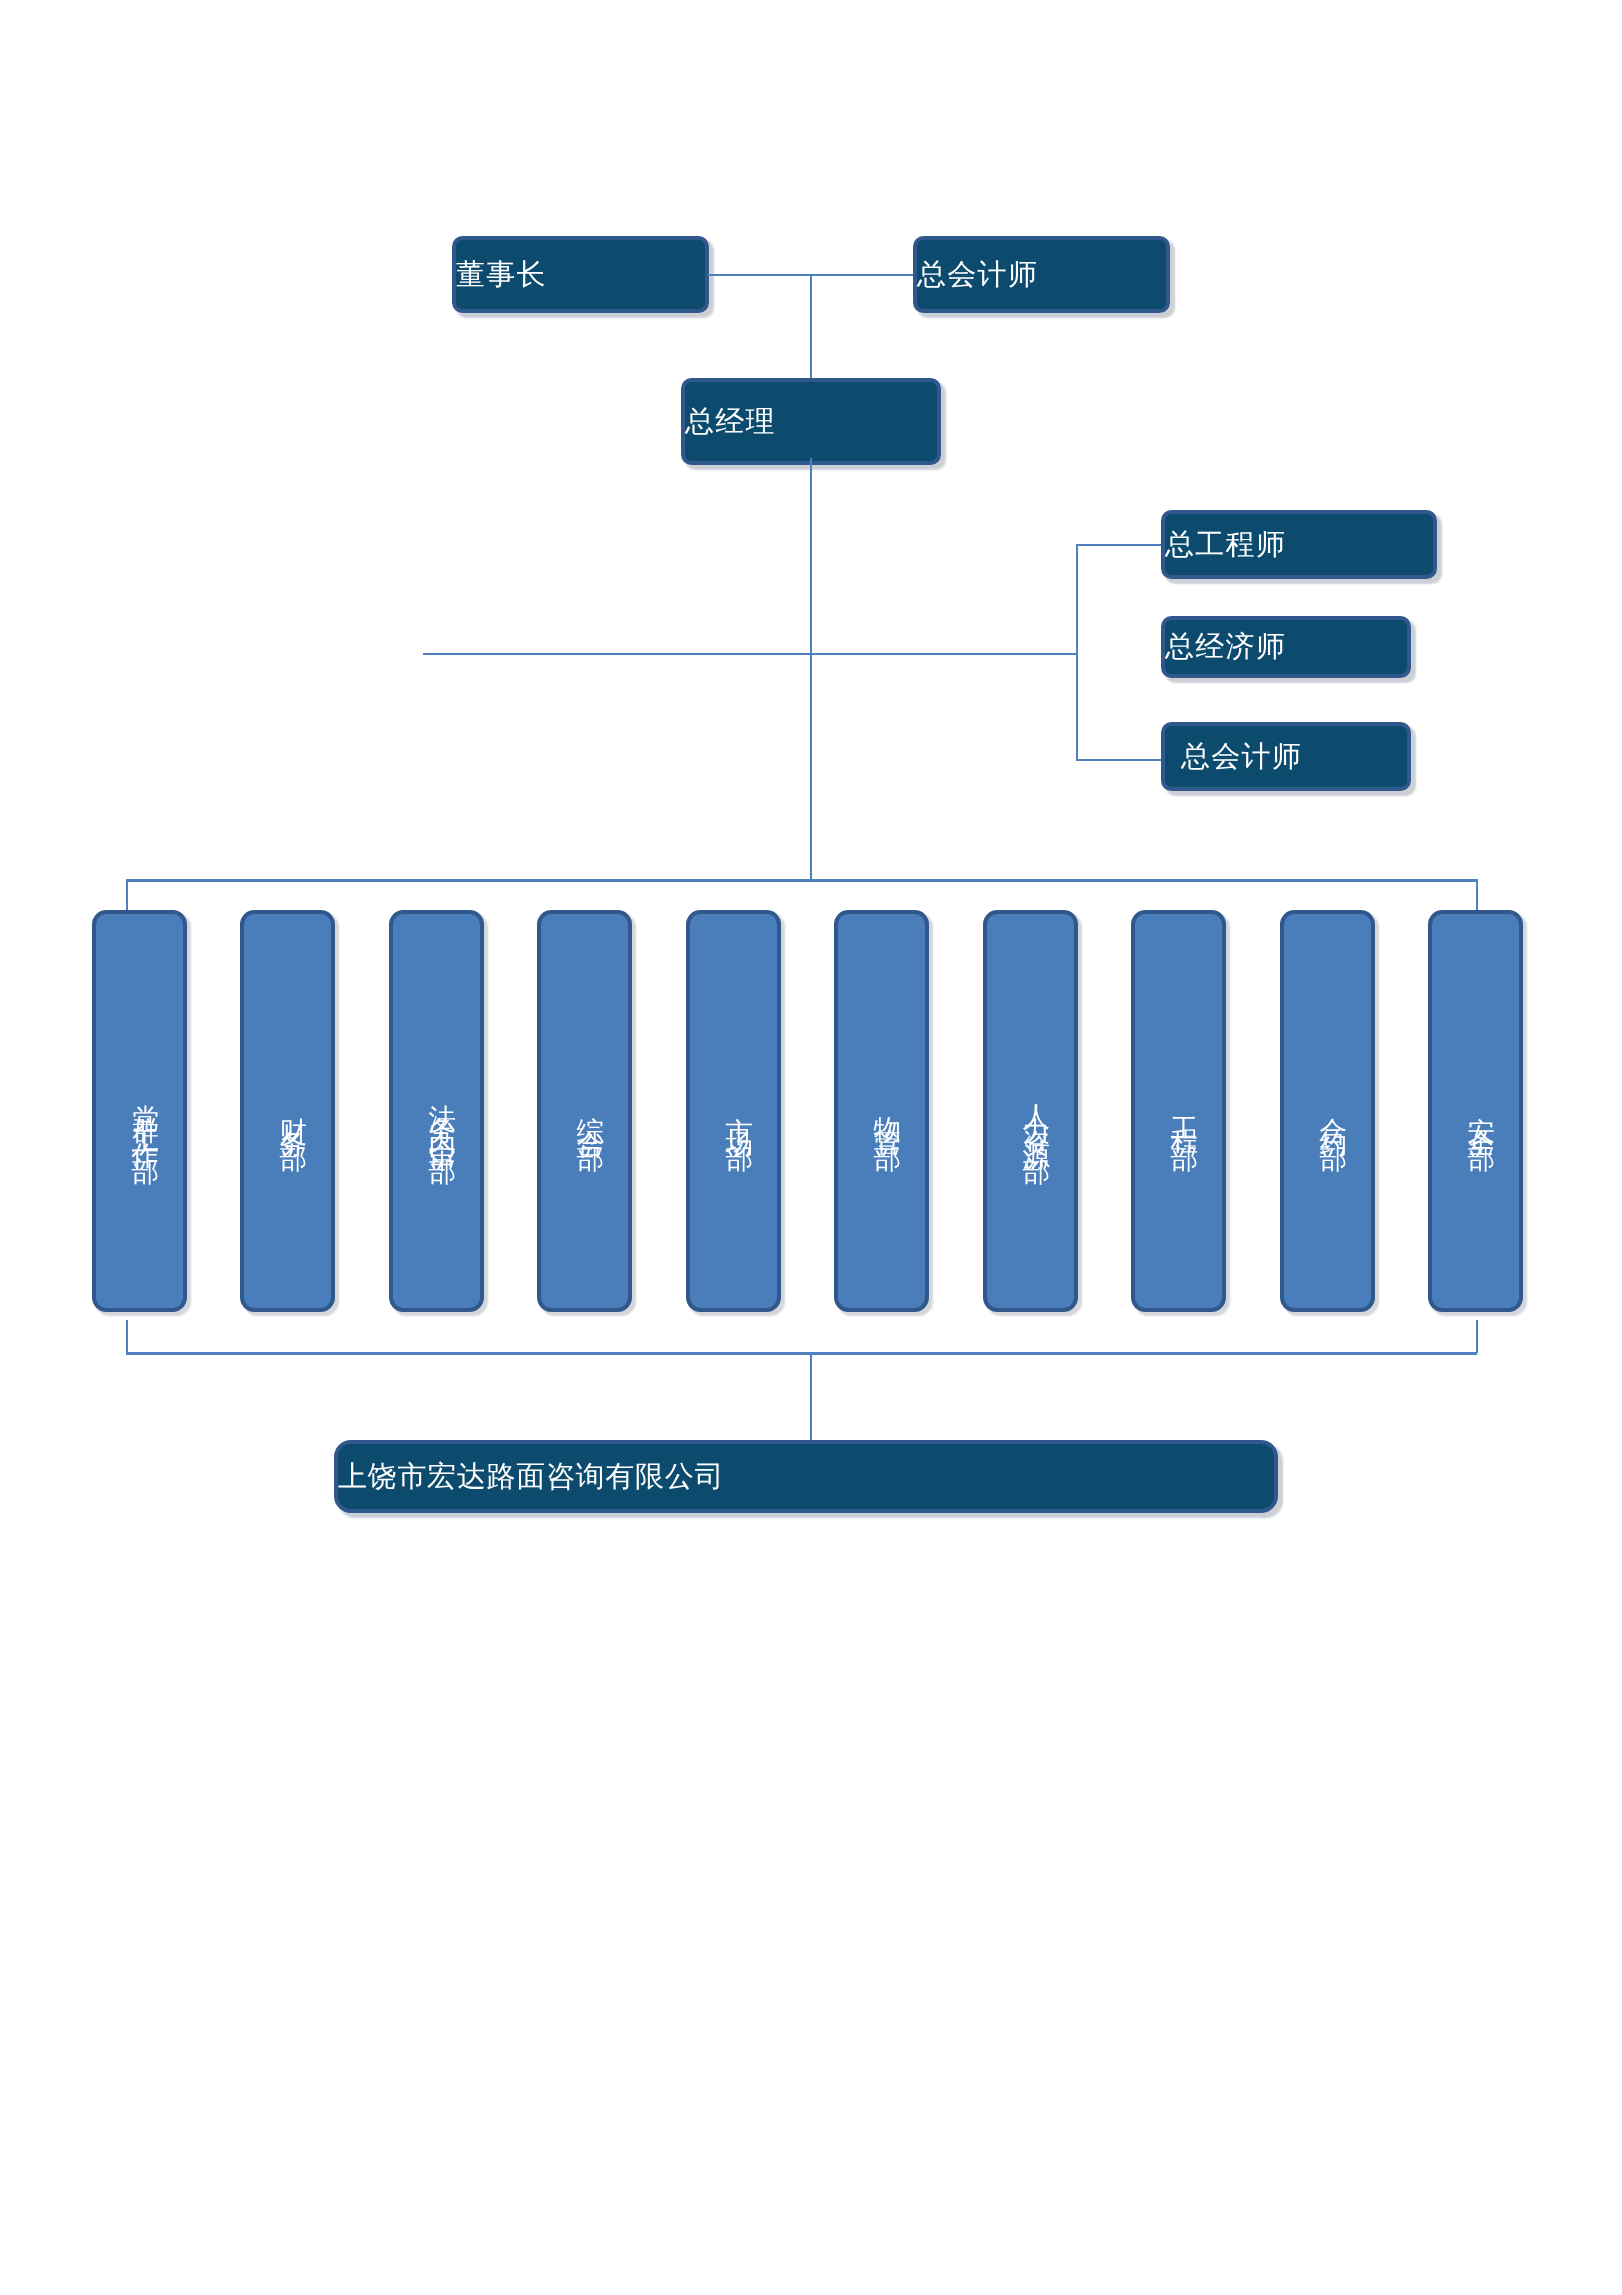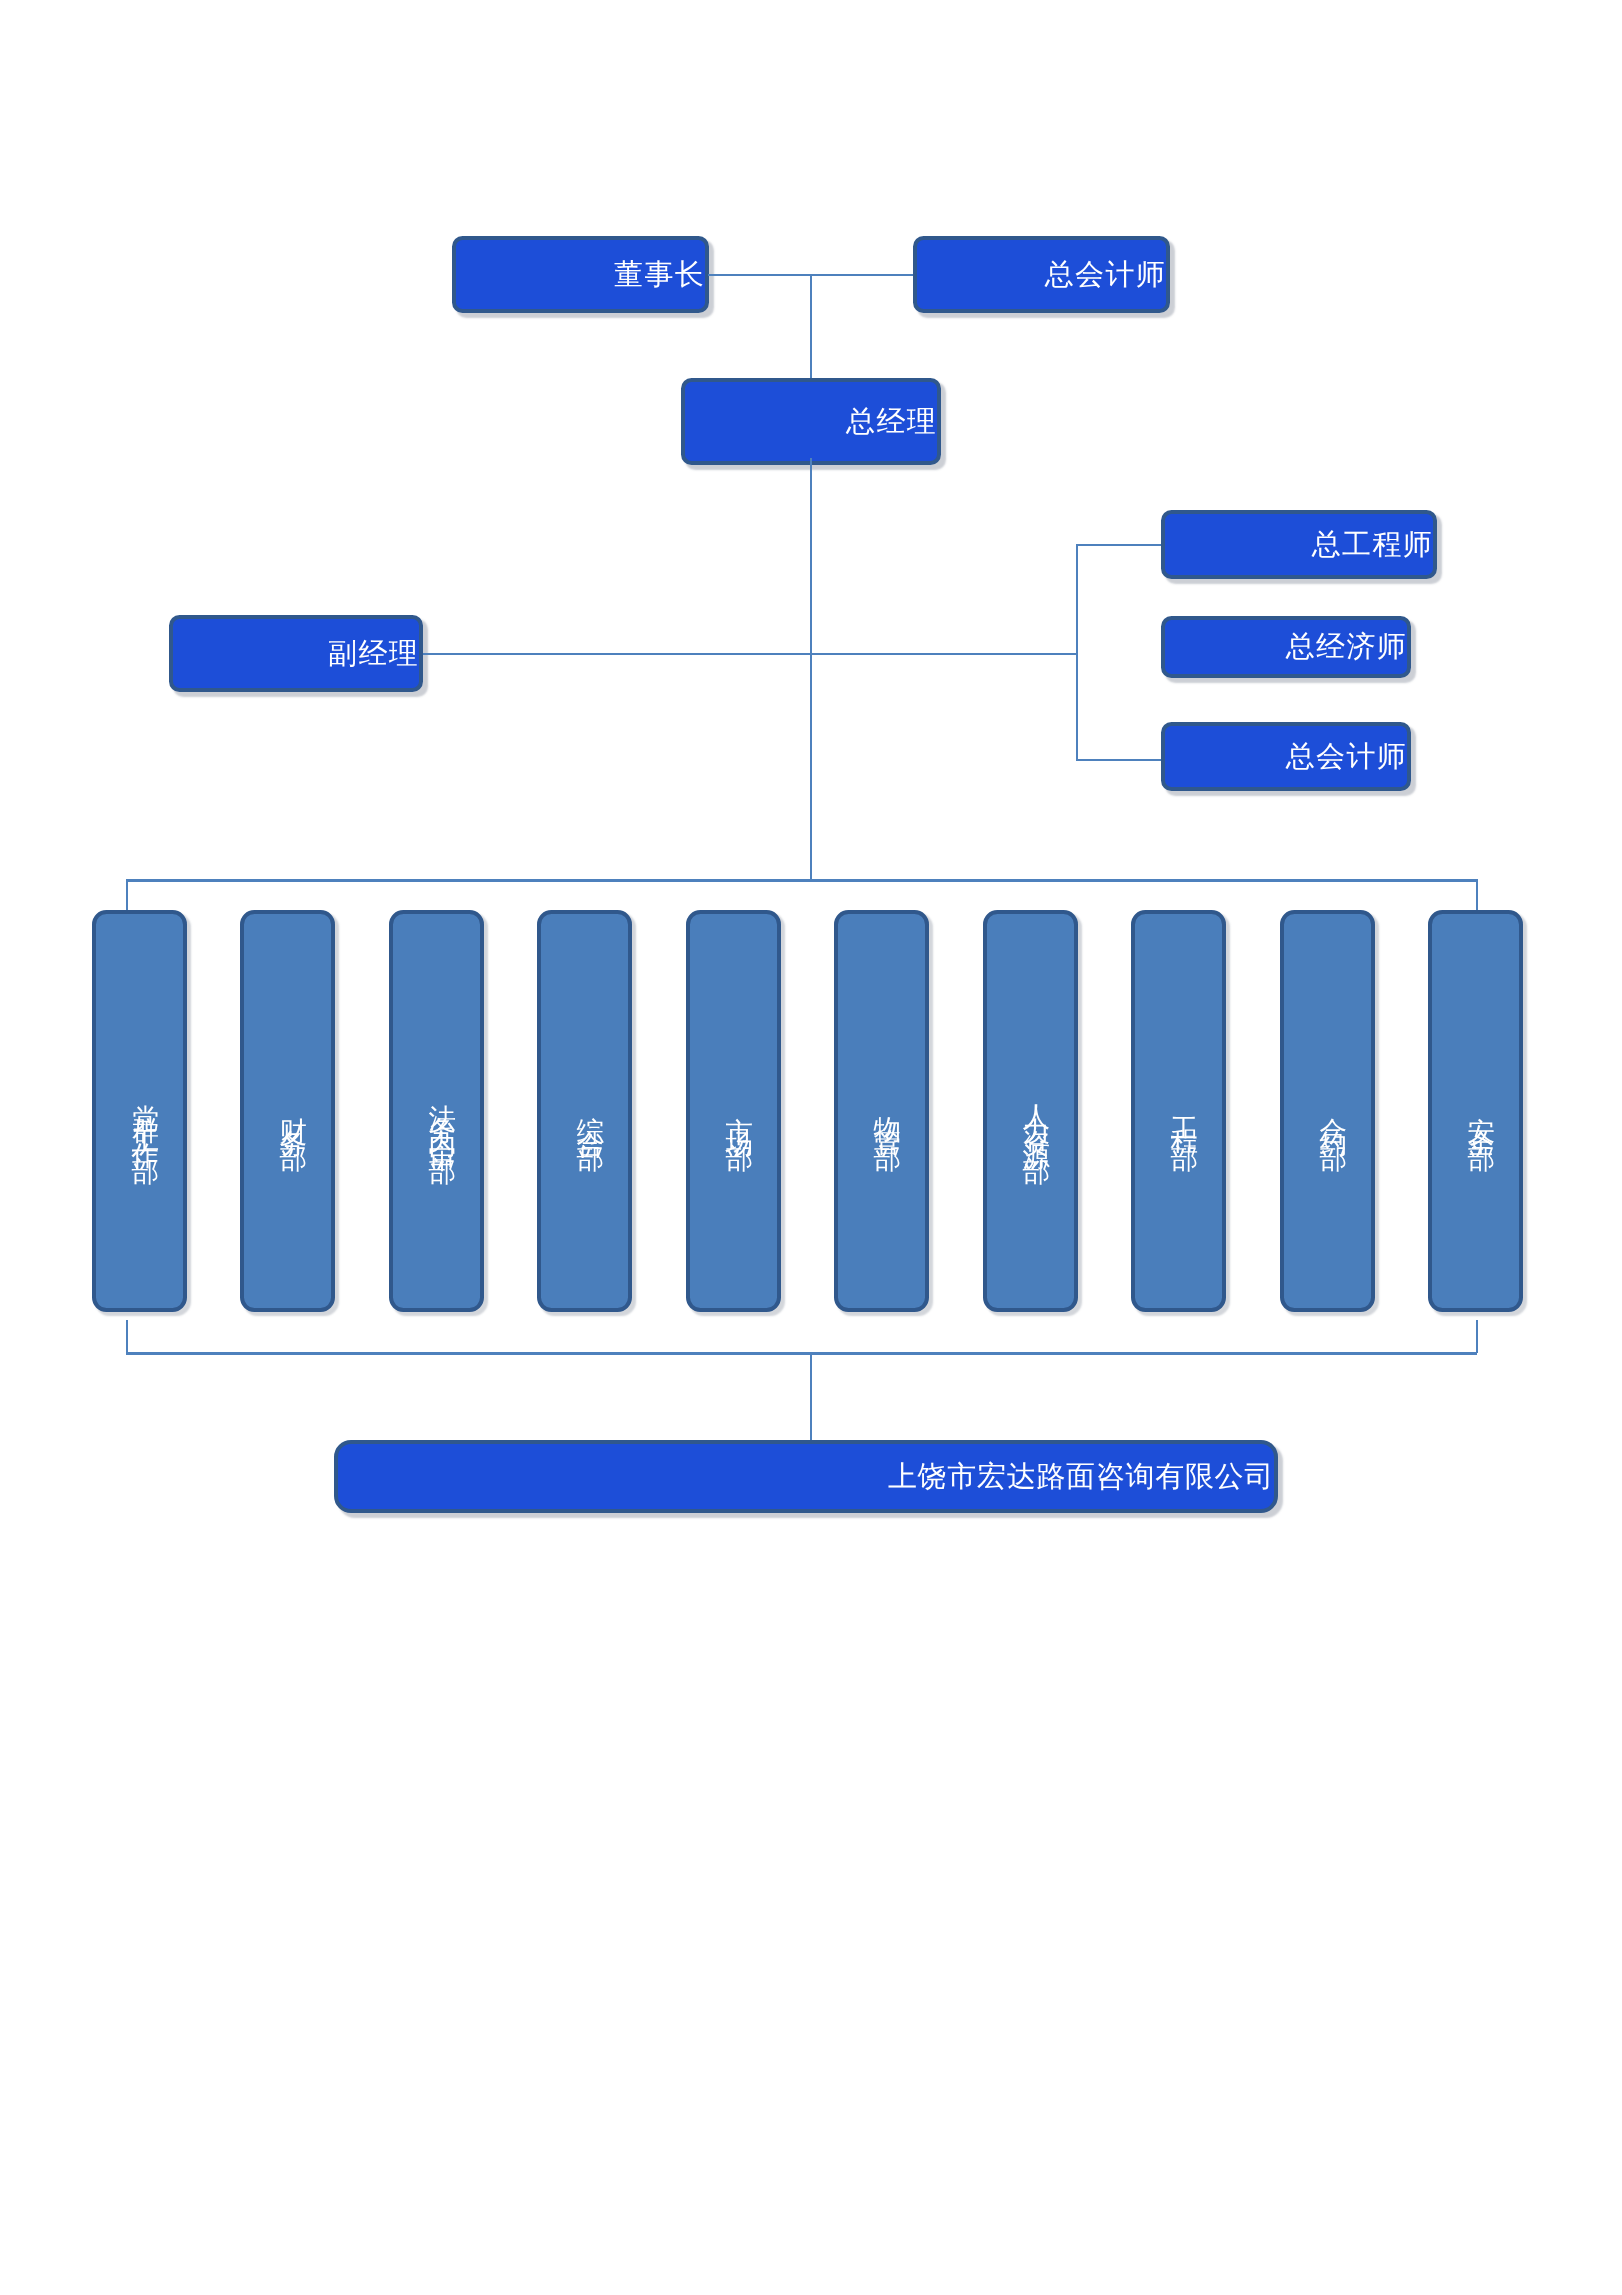--- a/index.html
+++ b/index.html
@@ -16,27 +16,27 @@
     width: 1623px;
     height: 2295px;
     background: #ffffff;
     overflow: hidden;
   }
 
   
   .node {
     position: absolute;
     box-sizing: border-box;
-    background: #1d4ed8;
+    background: #0c4a6e;
     border: 4.6px solid #30588C;
     border-radius: 10.5px;
     color: #ffffff;
     display: flex;
     align-items: center;
-    justify-content: flex-end;
+    justify-content: flex-start;
     text-align: center;
     box-shadow: 4.6px 4.6px 2px rgba(120,130,145,0.38);
     font-family: "Liberation Serif", "DejaVu Serif", serif;
     letter-spacing: 1.3px;
     line-height: 1.15;
     -webkit-font-smoothing: antialiased;
   }
   .node.exec { font-size: 29px; }
   .node.banner {
     font-size: 29px;
@@ -97,23 +97,20 @@
   <div class="conn h" style="left:708px; top:274px; width:205px;"></div>
 
   <div class="conn v" style="left:810px; top:274px; height:105px;"></div>
 
   <div class="node exec" style="left:681px; top:378px; width:260px; height:87px;">
     <span>总经理</span>
   </div>
 
   <div class="conn v" style="left:810px; top:458px; height:423px;"></div>
 
-  <div class="node exec" style="left:169px; top:615px; width:254px; height:77px;">
-    <span>副经理</span>
-  </div>
 
   <div class="conn h" style="left:423px; top:653px; width:654px;"></div>
 
   <div class="conn v" style="left:1076px; top:544px; height:216px;"></div>
 
   <div class="conn h" style="left:1076px; top:544px; width:86px;"></div>
   <div class="conn h" style="left:1076px; top:759px; width:86px;"></div>
 
   <div class="node exec" style="left:1161px; top:510px; width:276px; height:69px;">
     <span>总工程师</span>

